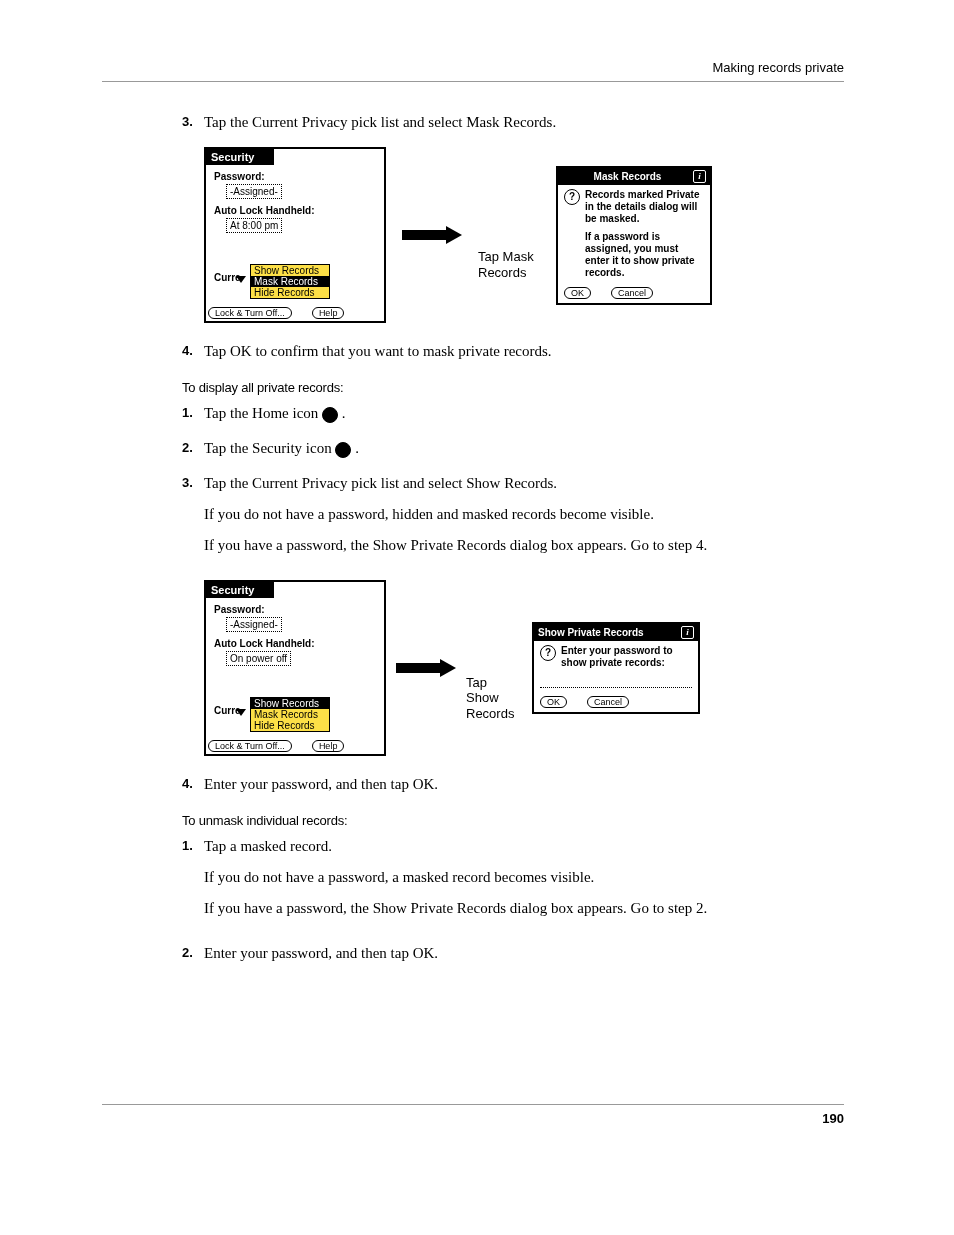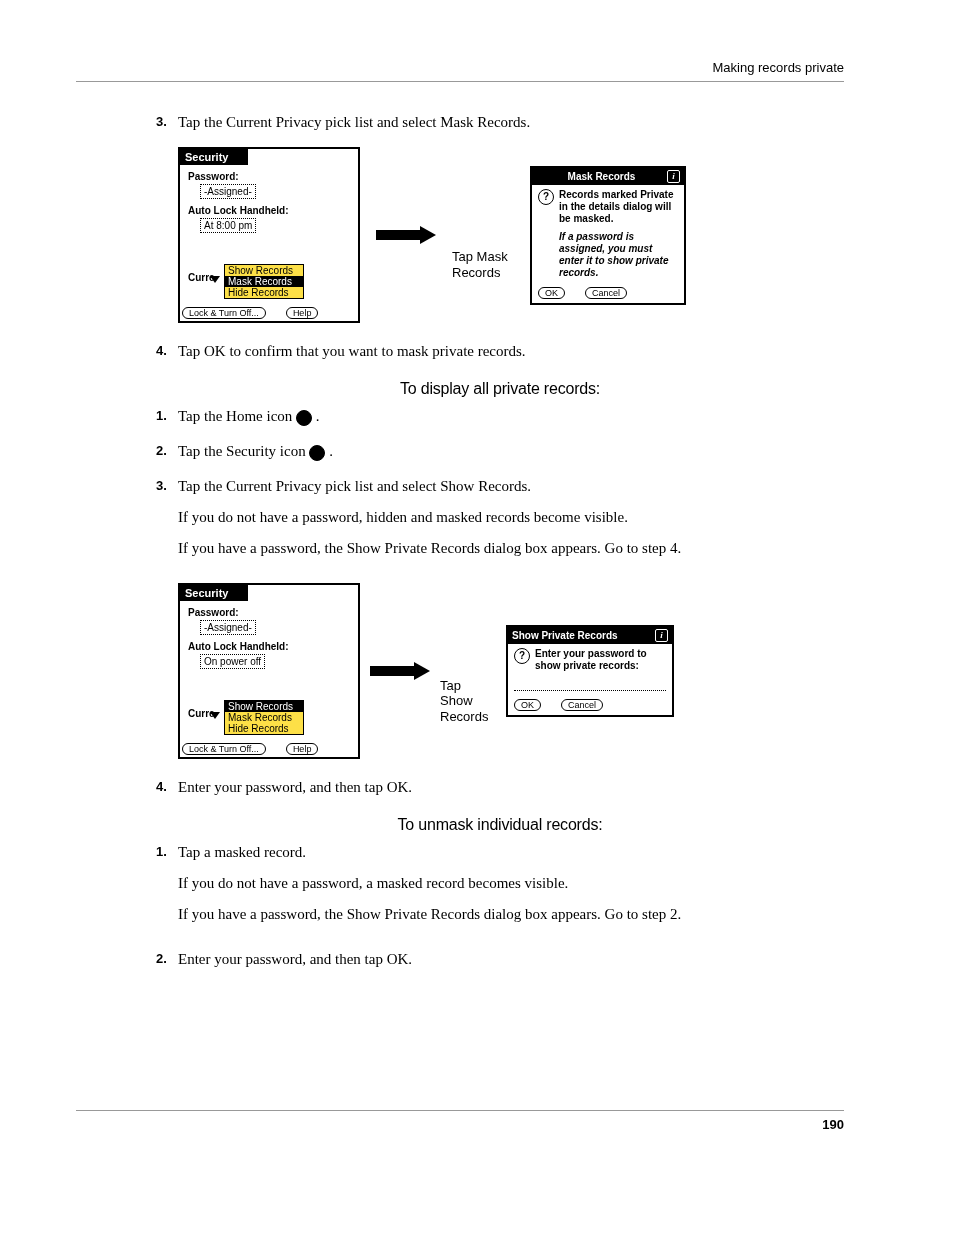--- a/index.html
+++ b/index.html
@@ -5,21 +5,21 @@
   body {
     margin: 0;
     padding: 0;
     font-family: Georgia, 'Times New Roman', serif;
     font-size: 15px;
     color: #000;
     background: #fff;
     width: 954px;
   }
   .page {
-    padding: 60px 110px 40px 76px;
+    padding: 60px 110px 40px 102px;
   }
   .header {
     text-align: right;
     font-size: 13px;
     font-family: Arial, sans-serif;
     color: #000;
     padding-bottom: 6px;
     border-bottom: 1px solid #999;
     margin-bottom: 30px;
   }
@@ -41,24 +41,23 @@
   .step-body {
     flex: 1;
     line-height: 1.4;
   }
   .step-body p {
     margin: 0 0 10px 0;
   }
   .subhead {
     font-family: Arial, sans-serif;
     font-weight: normal;
-    font-size: 16px;
+    font-size: 13px;
     margin: 18px 0 8px 0;
     letter-spacing: -0.2px;
-    text-align: center;
   }
   .icon-inline {
     display: inline-block;
     vertical-align: middle;
     width: 14px;
     height: 14px;
     border: 1px solid #000;
     border-radius: 50%;
     position: relative;
     background: #000;
@@ -298,21 +297,21 @@
 
       <div class="dialog">
         <div class="dialog-header">
           <span style="margin:0 auto;">Mask Records</span>
           <span class="info-i">i</span>
         </div>
         <div class="dialog-body">
           <div class="q-icon">?</div>
           <div class="dialog-text">
             <div>Records marked Private in the details dialog will be masked.</div>
-            <div style="margin-top:6px;font-style:italic;">If a password is assigned, you must enter it to show private records.</div>
+            <div style="margin-top:6px;">If a password is assigned, you must enter it to show private records.</div>
           </div>
         </div>
         <div class="dialog-footer">
           <div class="pill-btn">OK</div>
           <div class="pill-btn">Cancel</div>
         </div>
       </div>
     </div>
 
     <div class="step">

